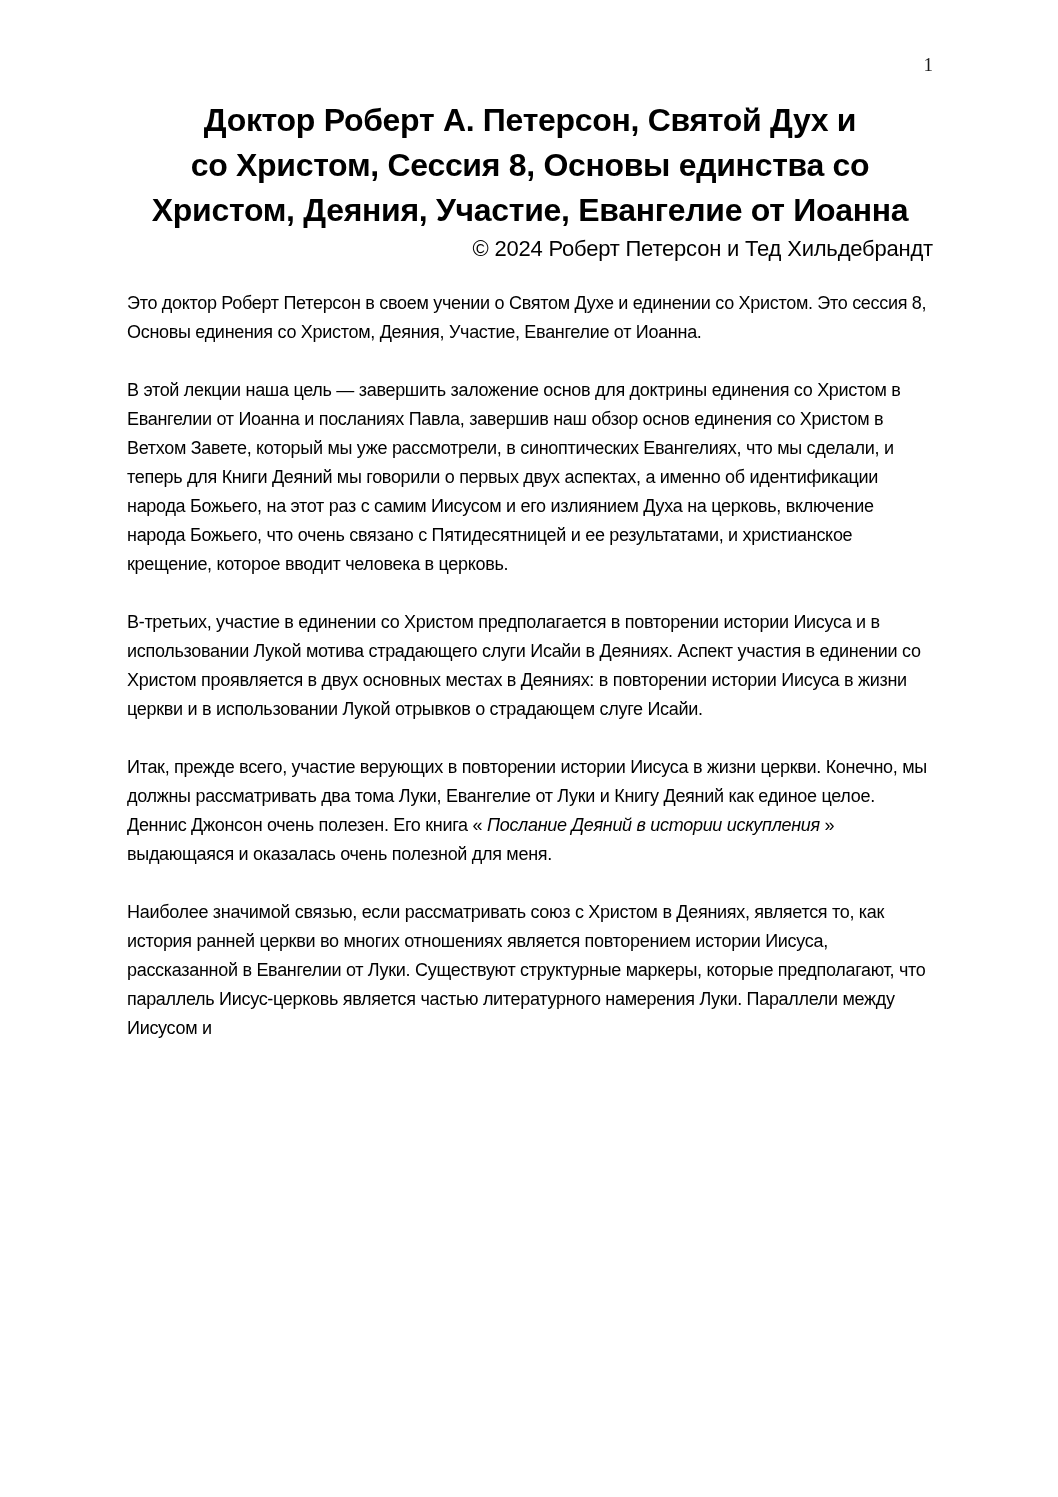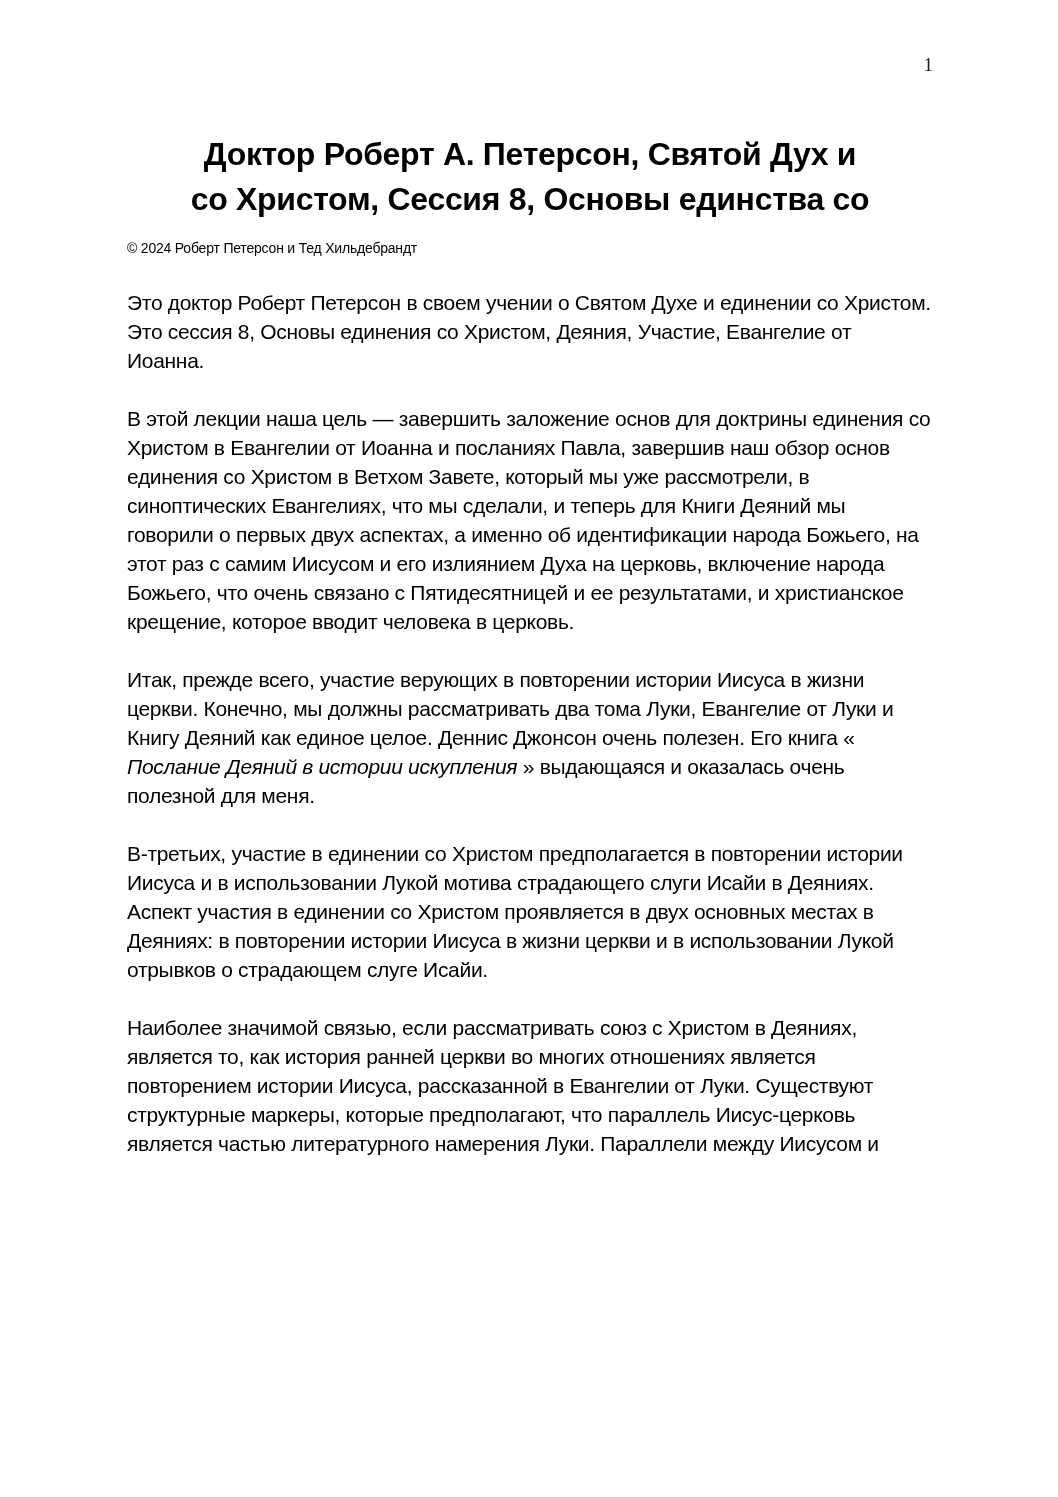--- a/index.html
+++ b/index.html
@@ -18,78 +18,79 @@
     color: #000000;
   }
   .page-number {
     font-family: "Liberation Serif", "DejaVu Serif", serif;
     font-size: 19px;
     line-height: 20px;
     text-align: right;
     color: #1a1a1a;
   }
   .title-block {
-    margin-top: 57px;
+    margin-top: 23px;
   }
   .title-line {
     font-family: "Liberation Sans", "DejaVu Sans", sans-serif;
     font-size: 32px;
     font-weight: 700;
     line-height: 45px;
     text-align: center;
     letter-spacing: -0.3px;
     color: #000000;
   }
   .copyright {
     font-family: "Liberation Sans", "DejaVu Sans", sans-serif;
-    font-size: 14px;
+    font-size: 22px;
     line-height: 24px;
-    text-align: left;
-    margin-top: 14px;
+    text-align: right;
+    margin-top: 4px;
     letter-spacing: -0.2px;
     color: #000000;
   }
   .body-text {
     margin-top: 28px;
   }
   .body-text p {
     font-family: "Liberation Sans", "DejaVu Sans", sans-serif;
-    font-size: 21px;
+    font-size: 18px;
     line-height: 29px;
     letter-spacing: -0.3px;
     text-align: left;
     margin: 0 0 29px 0;
     color: #000000;
   }
   .book-title {
     font-style: italic;
   }
 </style>
 </head>
 <body>
 
 <div class="page">
 
   <div class="page-number">1</div>
 
   <header class="title-block">
     <div class="title-line">Доктор Роберт А. Петерсон, Святой Дух и</div>
     <div class="title-line">со Христом, Сессия 8, Основы единства со</div>
+    <div class="title-line">Христом, Деяния, Участие, Евангелие от Иоанна</div>
   </header>
 
   <div class="copyright">© 2024 Роберт Петерсон и Тед Хильдебрандт</div>
 
   <main class="body-text">
 
     <p>Это доктор Роберт Петерсон в своем учении о Святом Духе и единении со Христом. Это сессия 8, Основы единения со Христом, Деяния, Участие, Евангелие от Иоанна.</p>
 
     <p>В этой лекции наша цель — завершить заложение основ для доктрины единения со Христом в Евангелии от Иоанна и посланиях Павла, завершив наш обзор основ единения со Христом в Ветхом Завете, который мы уже рассмотрели, в синоптических Евангелиях, что мы сделали, и теперь для Книги Деяний мы говорили о первых двух аспектах, а именно об идентификации народа Божьего, на этот раз с самим Иисусом и его излиянием Духа на церковь, включение народа Божьего, что очень связано с Пятидесятницей и ее результатами, и христианское крещение, которое вводит человека в церковь.</p>
 
+    <p>В-третьих, участие в единении со Христом предполагается в повторении истории Иисуса и в использовании Лукой мотива страдающего слуги Исайи в Деяниях. Аспект участия в единении со Христом проявляется в двух основных местах в Деяниях: в повторении истории Иисуса в жизни церкви и в использовании Лукой отрывков о страдающем слуге Исайи.</p>
+
     <p><span>Итак, прежде всего, участие верующих в повторении истории Иисуса в жизни церкви. Конечно, мы должны рассматривать два тома Луки, Евангелие от Луки и Книгу Деяний как единое целое. Деннис Джонсон очень полезен. Его книга « </span><em class="book-title">Послание Деяний в истории искупления</em><span> » выдающаяся и оказалась очень полезной для меня.</span></p>
-
-    <p>В-третьих, участие в единении со Христом предполагается в повторении истории Иисуса и в использовании Лукой мотива страдающего слуги Исайи в Деяниях. Аспект участия в единении со Христом проявляется в двух основных местах в Деяниях: в повторении истории Иисуса в жизни церкви и в использовании Лукой отрывков о страдающем слуге Исайи.</p>
 
 
     <p>Наиболее значимой связью, если рассматривать союз с Христом в Деяниях, является то, как история ранней церкви во многих отношениях является повторением истории Иисуса, рассказанной в Евангелии от Луки. Существуют структурные маркеры, которые предполагают, что параллель Иисус-церковь является частью литературного намерения Луки. Параллели между Иисусом и</p>
 
   </main>
 
 </div>
 
 </body></html>

